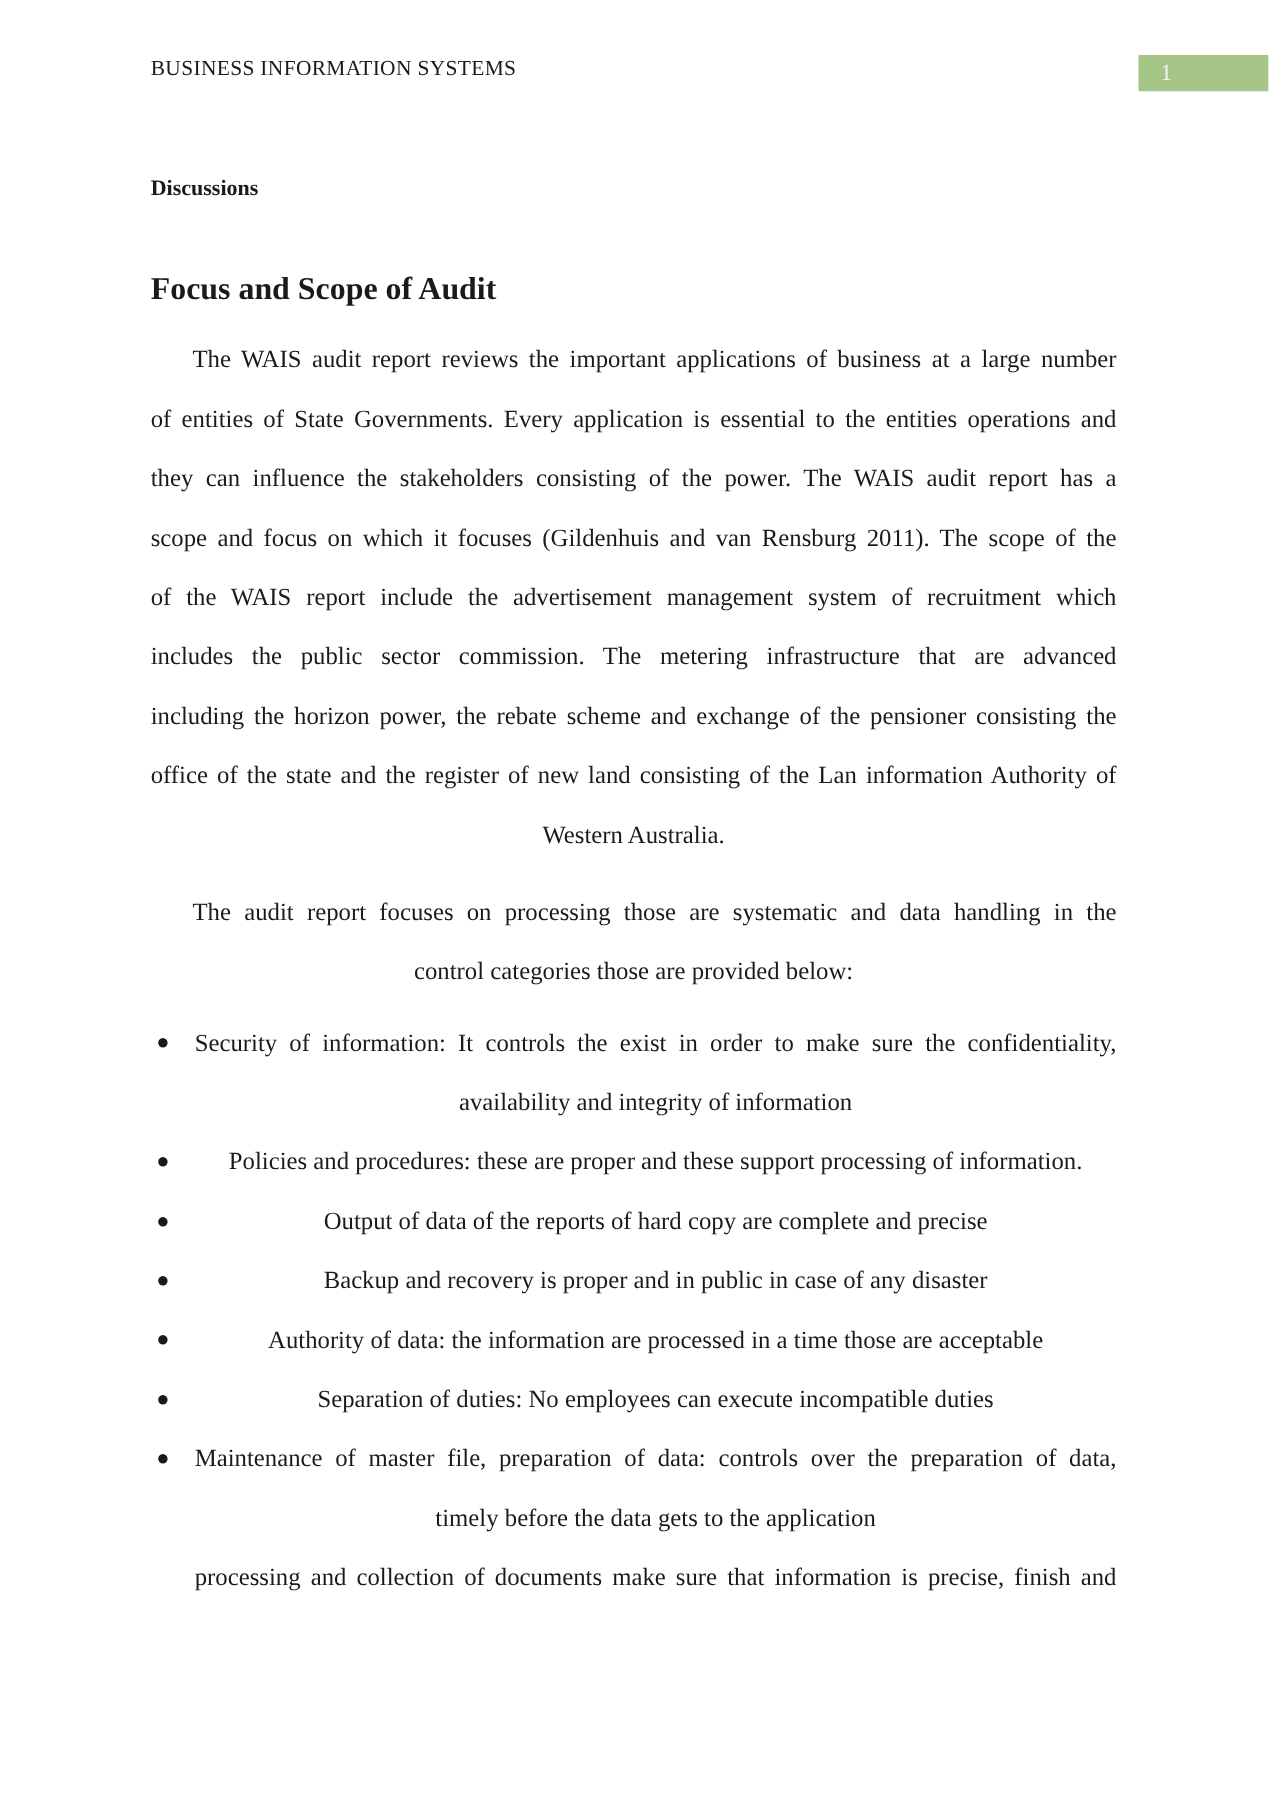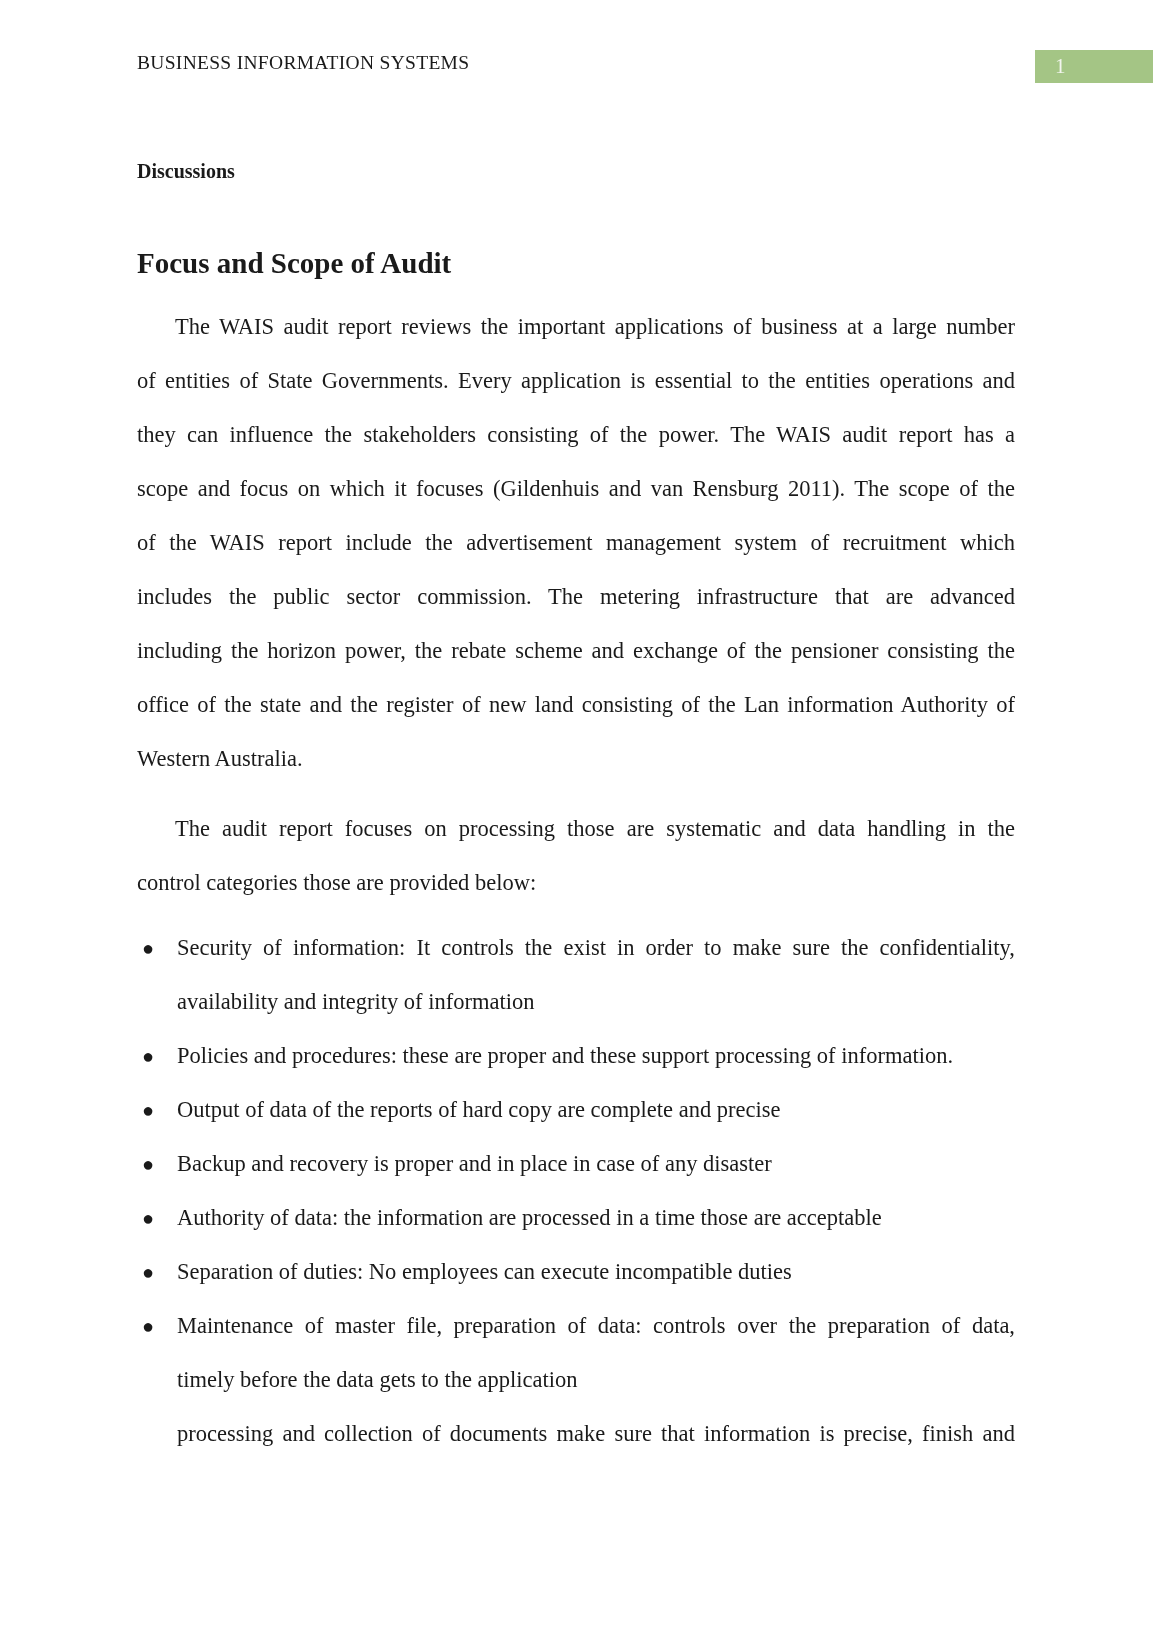--- a/index.html
+++ b/index.html
@@ -55,21 +55,21 @@
   .block {
     position: absolute;
     left: 137px;
     width: 878px;
     font-size: 22.5px;
     line-height: 54px;
   }
   .p1 { top: 300px; }
   .p2 { top: 802px; }
   .bullets { top: 921px; }
-  .ln { text-align: left; }
+  .ln { text-align: center; }
   .ln.j { text-align: justify; text-align-last: justify; }
   .ln.ind { text-indent: 38px; }
   .bullet-item { position: relative; padding-left: 40px; }
   .bullet-item .marker {
     position: absolute;
     left: 5px;
     top: 0;
     line-height: 54px;
     font-size: 20px;
   }
@@ -119,21 +119,21 @@
       <div class="ln">Policies and procedures: these are proper and these support processing of information.</div>
     </div>
 
     <div class="bullet-item">
       <span class="marker">●</span>
       <div class="ln">Output of data of the reports of hard copy are complete and precise</div>
     </div>
 
     <div class="bullet-item">
       <span class="marker">●</span>
-      <div class="ln">Backup and recovery is proper and in place in case of any disaster</div>
+      <div class="ln">Backup and recovery is proper and in public in case of any disaster</div>
     </div>
 
     <div class="bullet-item">
       <span class="marker">●</span>
       <div class="ln">Authority of data: the information are processed in a time those are acceptable</div>
     </div>
 
     <div class="bullet-item">
       <span class="marker">●</span>
       <div class="ln">Separation of duties: No employees can execute incompatible duties</div>

